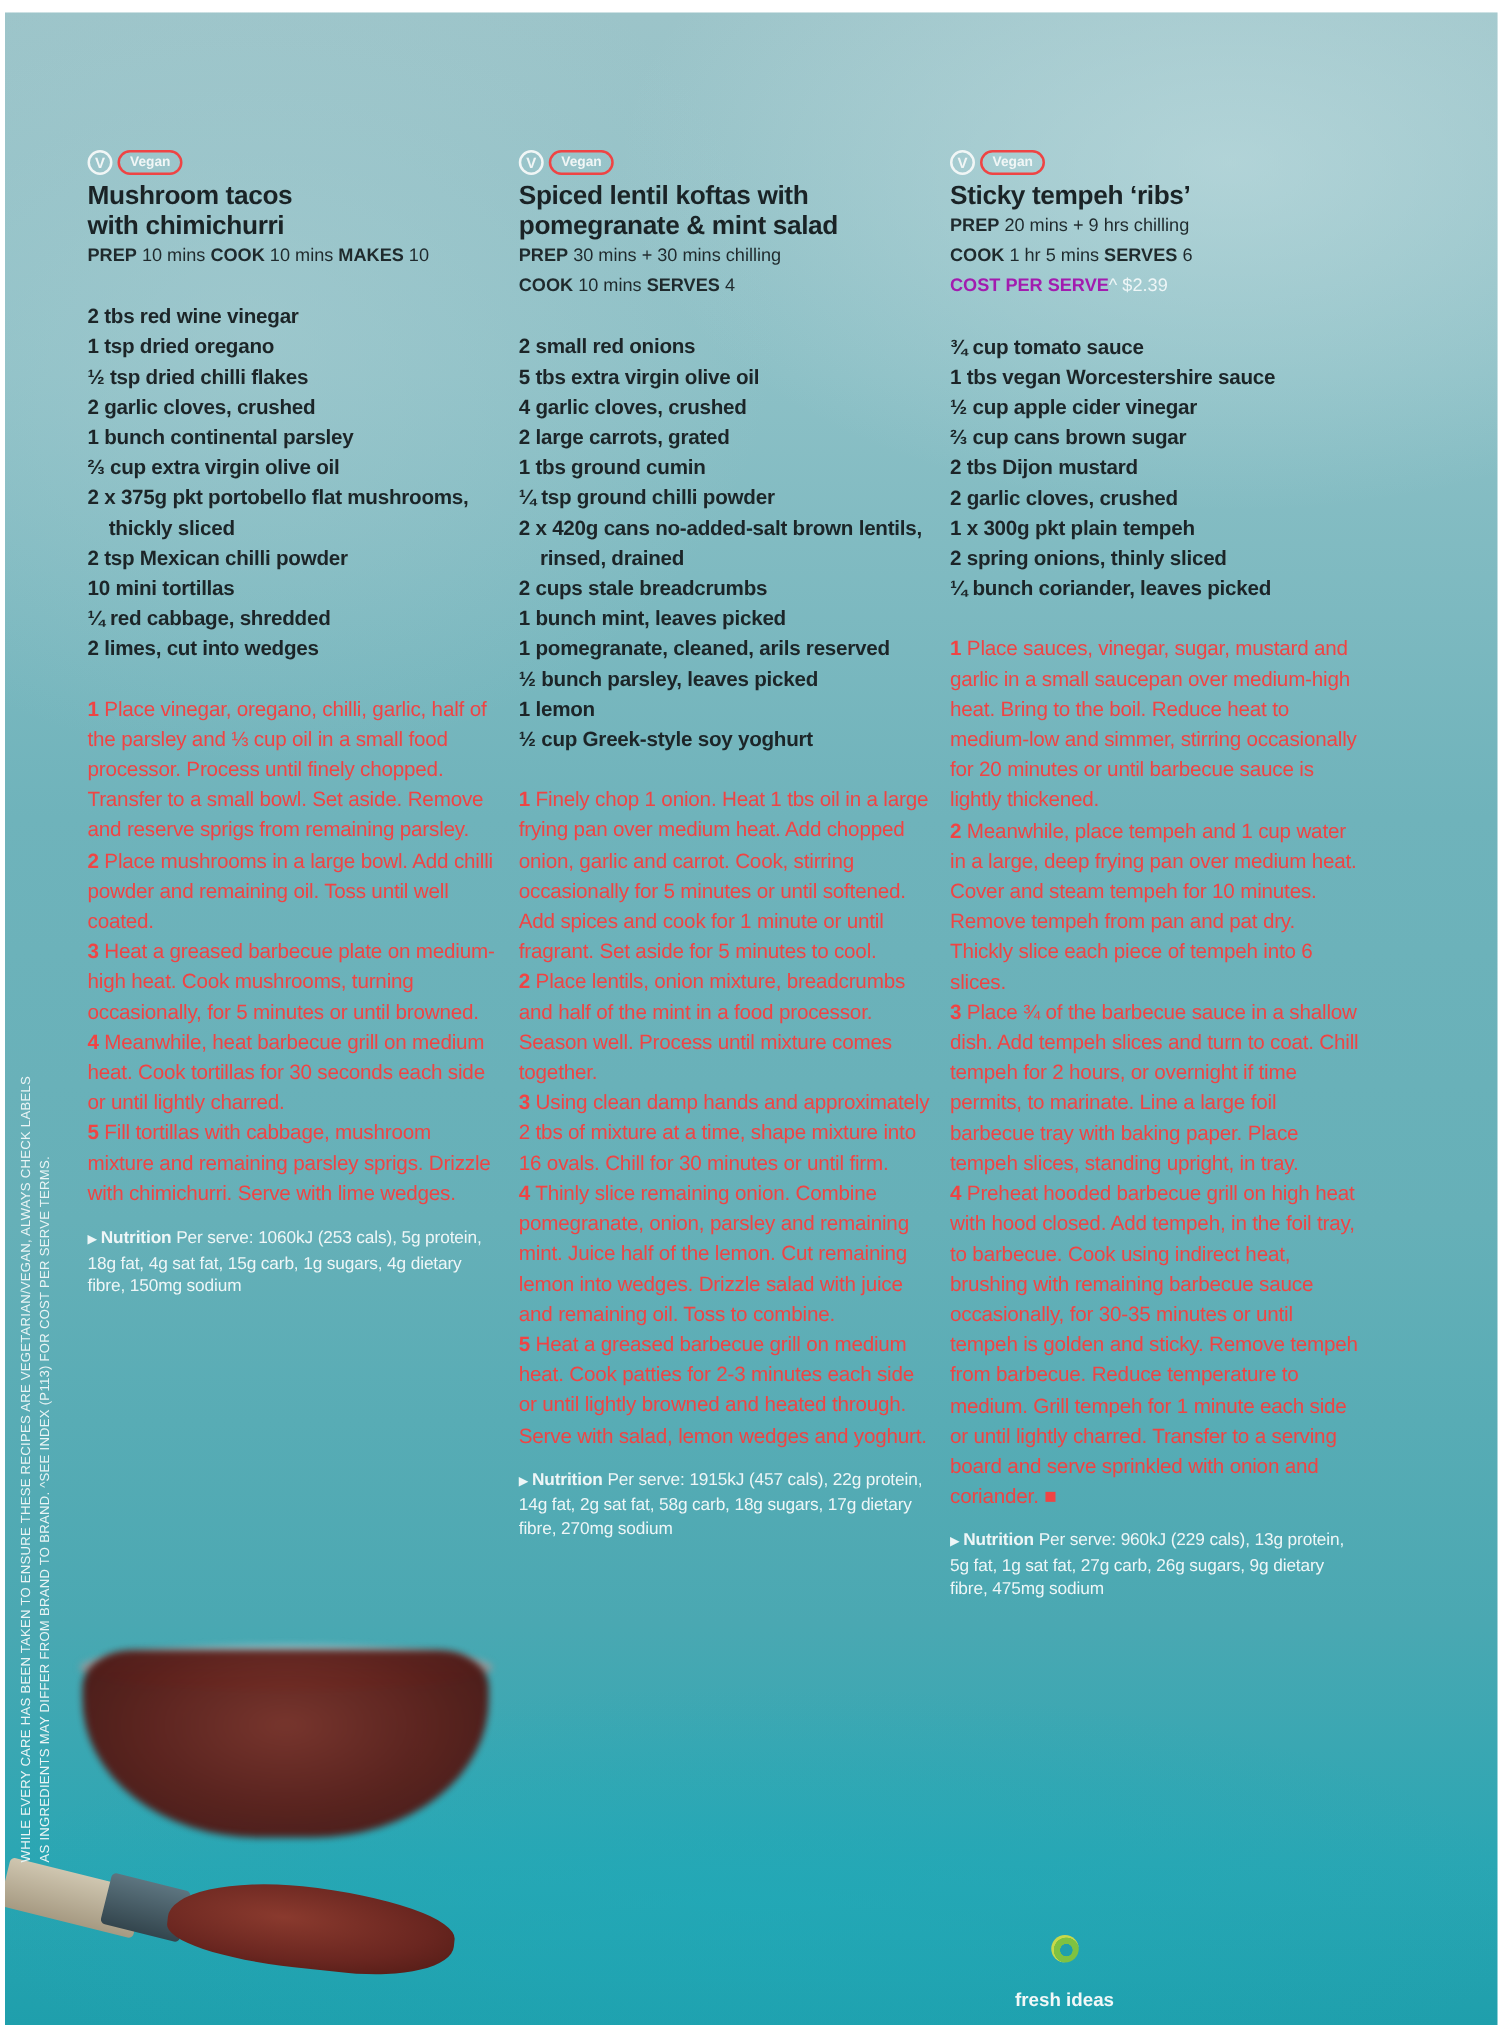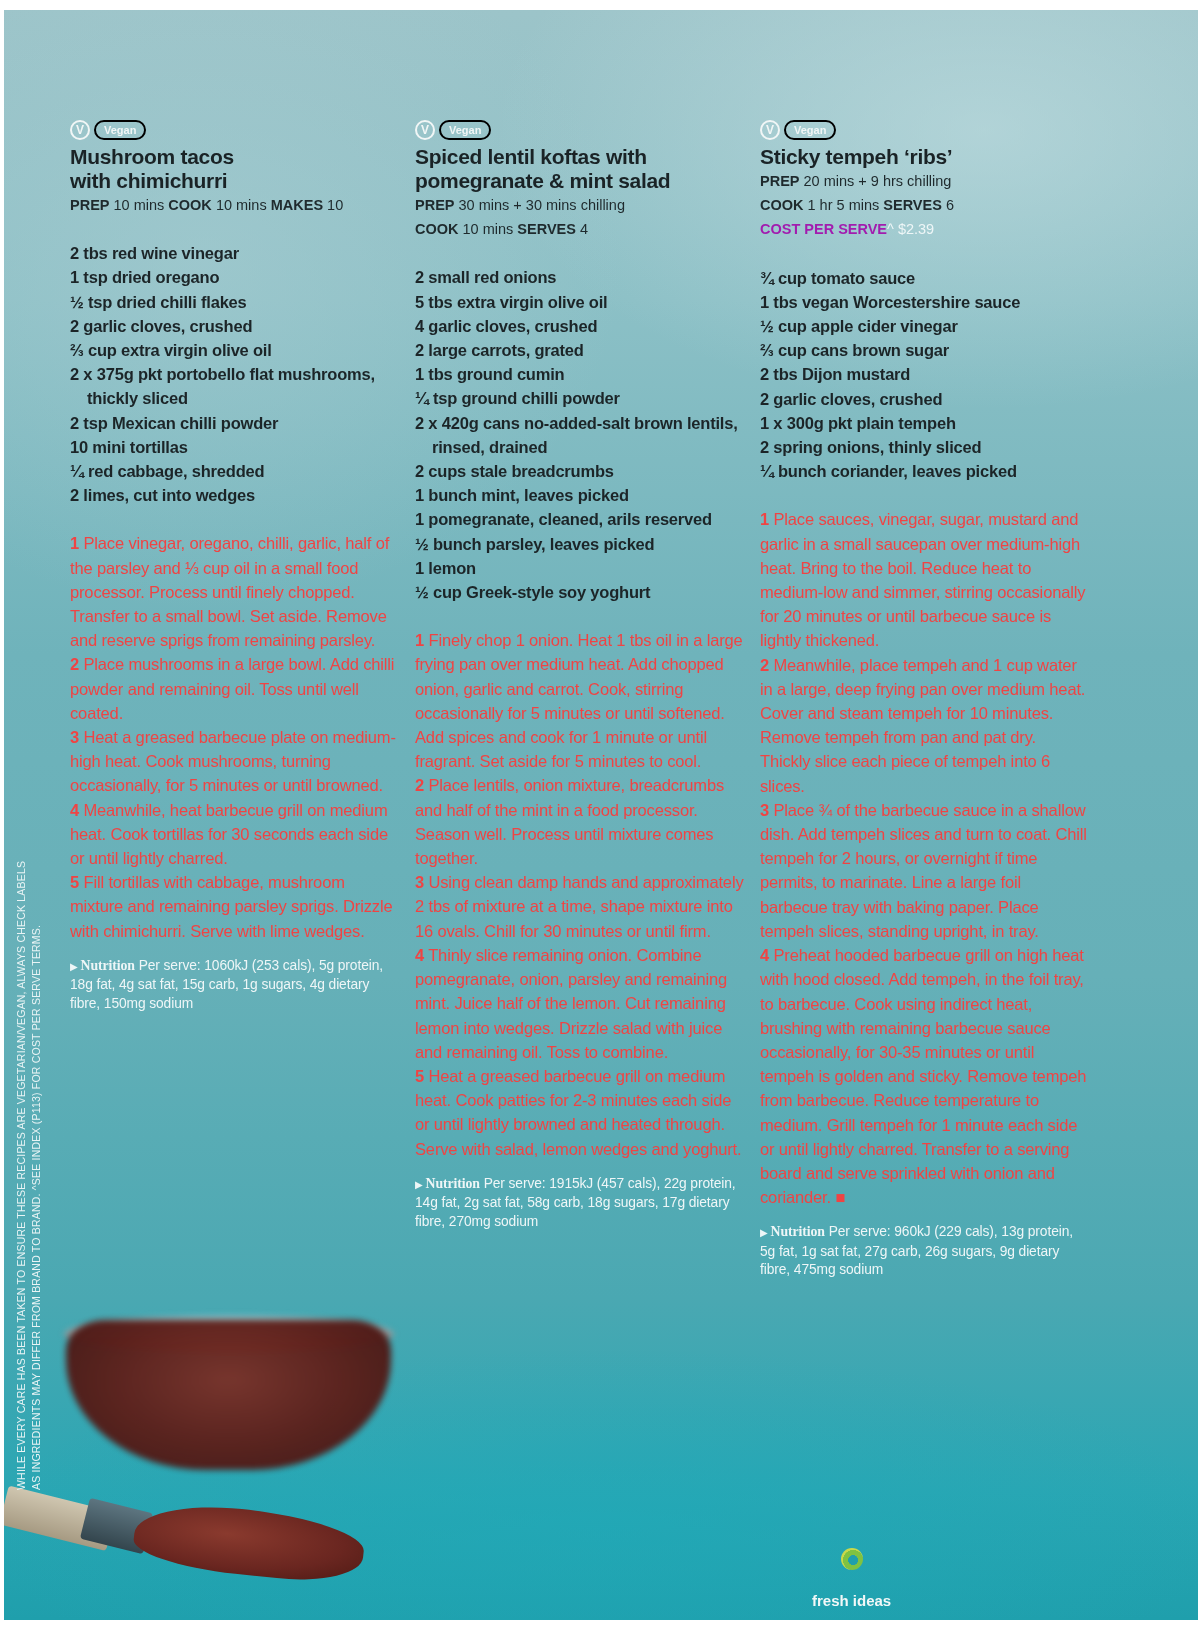--- a/index.html
+++ b/index.html
@@ -74,21 +74,21 @@
     .col-1 { left: 70px; }
     .col-2 { left: 415px; }
     .col-3 { left: 760px; }
     .badges { display: flex; gap: 4px; align-items: center; height: 24px; }
     .badge-v {
       width: 20px; height: 20px; border: 2px solid #f1f6f6; border-radius: 50%;
       color: #f1f6f6; font-weight: bold; font-size: 12px;
       display: flex; align-items: center; justify-content: center; box-sizing: border-box;
     }
     .badge-vegan {
-      height: 20px; padding: 0 8px; border: 2px solid #000000; border-radius: 12px;
+      height: 20px; padding: 0 8px; border: 2px solid #ef4444; border-radius: 12px;
       color: #f1f6f6; font-weight: bold; font-size: 11px;
       display: flex; align-items: center; box-sizing: border-box;
     }
     .title {
       margin: 3px 0 0 0;
       font-size: 21px; line-height: 24px; font-weight: bold;
       color: #1a2326; letter-spacing: -0.3px;
     }
     .meta { font-size: 14.5px; line-height: 24.2px; color: #1f2a2d; }
     .meta b { font-weight: bold; }
@@ -100,21 +100,21 @@
       padding-left: 17px; text-indent: -17px; letter-spacing: -0.2px;
     }
     .method { margin-top: 24px; }
     .method p {
       margin: 0; font-size: 16.5px; line-height: 24.2px; color: #ef4444; letter-spacing: -0.15px;
     }
     .method p .step-num { font-weight: bold; }
     .nutrition {
       margin-top: 14px; font-size: 13.8px; line-height: 18.5px; color: #eef6f7; letter-spacing: -0.1px;
     }
-    .nutrition .nut-label { font-weight: bold; font-family: Liberation Serif, serif; }
+    .nutrition .nut-label { font-weight: bold; }
     .nutrition .arrow { font-size: 10px; margin-right: 3px; }
     .footer {
       position: absolute; left: 810px; top: 1548px;
       display: flex; align-items: center; gap: 22px; color: #f2f8f8; flex-direction: column;
     }
     .logo {
       width: 22px; height: 22px; border-radius: 50%;
       background: radial-gradient(circle at 55% 55%, #1f9fac 0 28%, #7fc241 30% 58%, #c8d94a 60% 100%);
     }
     .brand { font-weight: bold; font-size: 15px; }
@@ -154,20 +154,21 @@
       <span>10 mins</span>
       <b>MAKES</b>
       <span>10</span>
     </div>
   </div>
   <ul class="ingredients">
     <li>2 tbs red wine vinegar</li>
     <li>1 tsp dried oregano</li>
     <li>½ tsp dried chilli flakes</li>
     <li>2 garlic cloves, crushed</li>
+    <li>1 bunch continental parsley</li>
     <li>⅔ cup extra virgin olive oil</li>
     <li>2 x 375g pkt portobello flat mushrooms, thickly sliced</li>
     <li>2 tsp Mexican chilli powder</li>
     <li>10 mini tortillas</li>
     <li>¼ red cabbage, shredded</li>
     <li>2 limes, cut into wedges</li>
   </ul>
   <div class="method">
     <p><span class="step-num">1</span> <span>Place vinegar, oregano, chilli, garlic, half of the parsley and ⅓ cup oil in a small food processor. Process until finely chopped. Transfer to a small bowl. Set aside. Remove and reserve sprigs from remaining parsley.</span></p>
     <p><span class="step-num">2</span> <span>Place mushrooms in a large bowl. Add chilli powder and remaining oil. Toss until well coated.</span></p>

